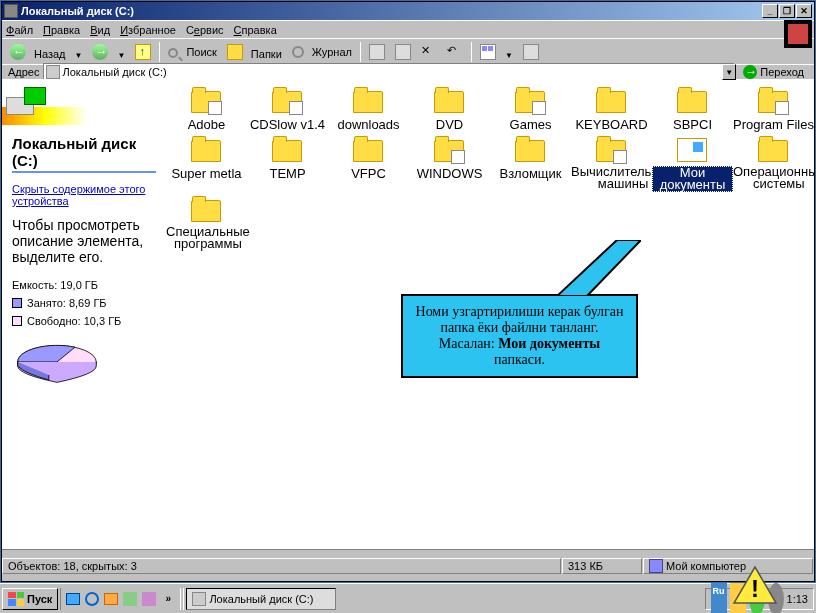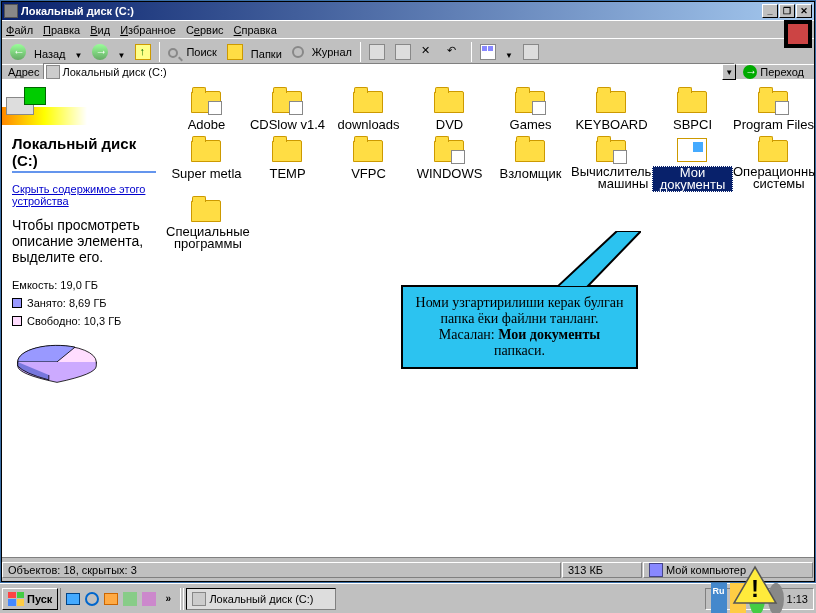--- a/index.html
+++ b/index.html
@@ -62,24 +62,24 @@
 .iconrow { display: flex; }
 .ficon { width: 81px; text-align: center; font-size: 13px; margin-bottom: 4px; cursor: default; }
 .ficon .fimg { width: 32px; height: 28px; margin: 0 auto 2px; position: relative; }
 .folder-y { width: 30px; height: 22px; background: #fd4; border: 1px solid #c90; border-radius: 2px 2px 0 0; position: relative; top: 4px; }
 .folder-y::before { content:""; position:absolute; left:0; top:-5px; width:12px; height:5px; background:#fd4; border:1px solid #c90; border-bottom:none; border-radius:2px 2px 0 0;}
 .folder-sp { position:absolute; right:1px; bottom:0; width:14px; height:14px; background:#fff; border:1px solid #888; }
 .folder-doc { width: 30px; height: 24px; background:#fff; border:1px solid #c90; position:relative; top:2px; }
 .folder-doc::after { content:""; position:absolute; right:3px; top:3px; width:10px; height:10px; background:#4af; }
 .ficon .flabel { line-height: 12px; display: inline-block; }
 .ficon.sel .flabel { background: #08216b; color: #fff; border: 1px dotted #fff; padding: 0 1px; }
-.callout { position: absolute; left: 399px; top: 206px; width: 237px; z-index: 5; }
+.callout { position: absolute; left: 399px; top: 215px; width: 237px; z-index: 5; }
 .callout .box { background: #2cc3f0; border: 2px solid #000; padding: 8px 10px; font-family: "Times New Roman", serif; font-size: 14px; text-align: center; }
 .callout .arm { position: absolute; left: 156px; top: -54px; width: 84px; height: 56px; }
-.statusbar { height: 24px; background: #c0c0c0; border-top: 1px solid #808080; display: flex; align-items: center; font-size: 11px; }
+.statusbar { height: 32px; background: #c0c0c0; border-top: 1px solid #808080; display: flex; align-items: center; font-size: 11px; }
 .stpane { border: 1px solid #808080; border-left-color:#fff; border-top-color:#fff; padding: 1px 5px; height: 16px; display:flex; align-items:center; margin-right: 1px;}
 .stpane.p1 { flex: 1; }
 .stpane.p2 { width: 80px; }
 .stpane.p3 { width: 170px; }
 .mcicon { width:14px; height:14px; background:#88f; border:1px solid #448; margin-right:3px; }
 .taskbar { position: absolute; left: 0; bottom: 0; width: 816px; height: 30px; background: #c0c0c0; border-top: 1px solid #fff; display: flex; align-items: center; padding: 2px; gap: 2px; }
 .startbtn { height: 22px; background: #c0c0c0; border: 1px solid #fff; border-right-color:#000; border-bottom-color:#000; display:flex; align-items:center; padding: 0 5px; font-weight:bold; gap:3px; }
 .winlogo { width: 16px; height: 14px; display:grid; grid-template-columns:1fr 1fr; grid-template-rows:1fr 1fr; gap:1px; }
 .winlogo span:nth-child(1){background:#f44;} .winlogo span:nth-child(2){background:#4c4;} .winlogo span:nth-child(3){background:#48f;} .winlogo span:nth-child(4){background:#fc4;}
 .qlaunch { display:flex; gap:1px; border-left:1px solid #808080; border-right:1px solid #fff; padding: 0 3px; height:22px; align-items:center;}

